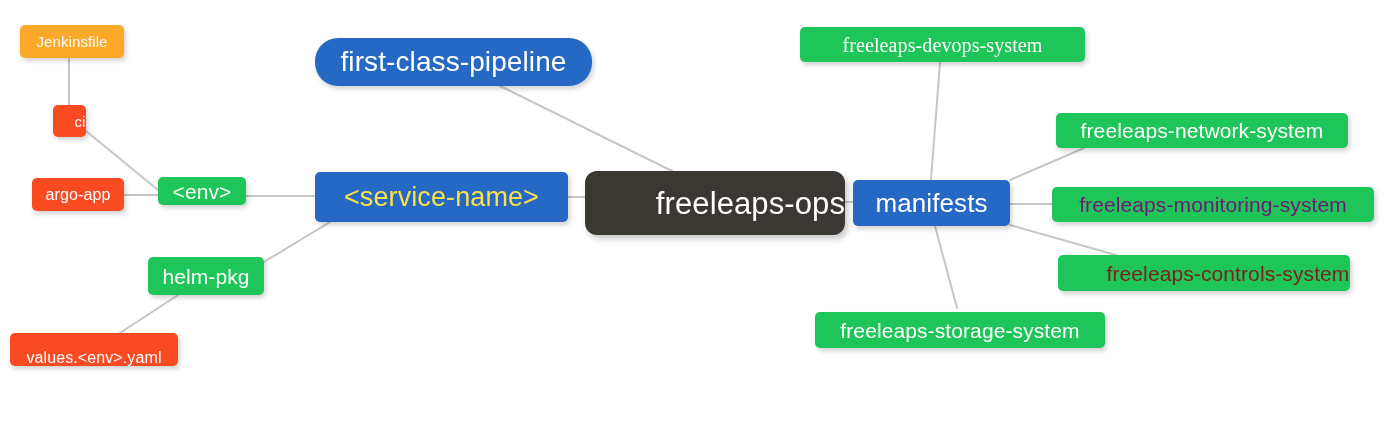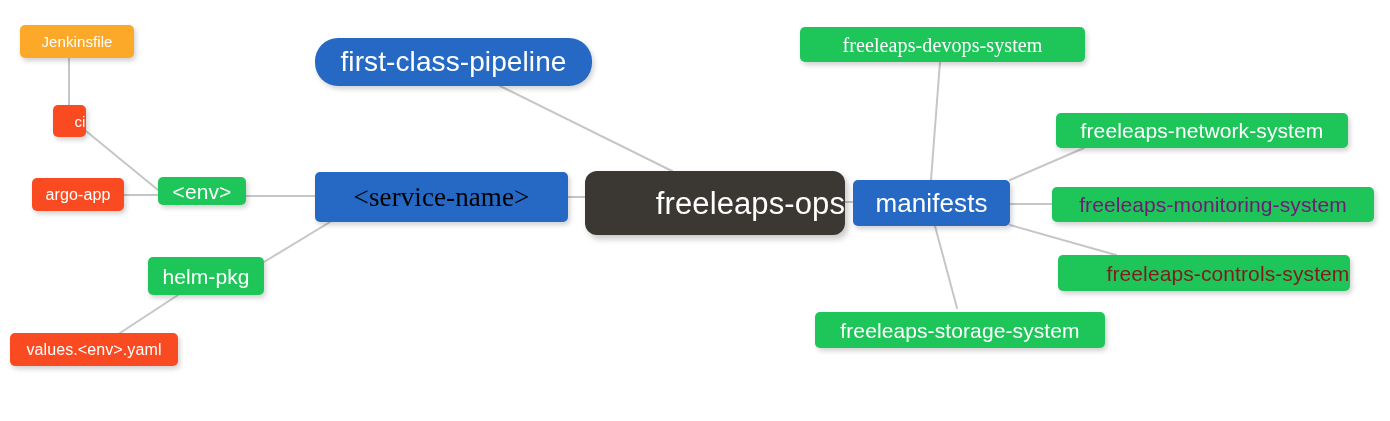--- a/index.html
+++ b/index.html
@@ -58,39 +58,39 @@
       <line x1="568" y1="197" x2="585" y2="197" stroke="#c6c6c6" stroke-width="2" stroke-linecap="round"></line>
       <line x1="500" y1="86" x2="672" y2="171" stroke="#c6c6c6" stroke-width="2" stroke-linecap="round"></line>
       <line x1="845" y1="202" x2="853" y2="202" stroke="#c6c6c6" stroke-width="2" stroke-linecap="round"></line>
       <line x1="931" y1="180" x2="940" y2="62" stroke="#c6c6c6" stroke-width="2" stroke-linecap="round"></line>
       <line x1="1010" y1="180" x2="1084" y2="148" stroke="#c6c6c6" stroke-width="2" stroke-linecap="round"></line>
       <line x1="1010" y1="204" x2="1052" y2="204" stroke="#c6c6c6" stroke-width="2" stroke-linecap="round"></line>
       <line x1="1010" y1="225" x2="1116" y2="255" stroke="#c6c6c6" stroke-width="2" stroke-linecap="round"></line>
       <line x1="935" y1="226" x2="957" y2="308" stroke="#c6c6c6" stroke-width="2" stroke-linecap="round"></line>
     </svg>
   <div id="node-layer">
-      <div class="node" style="left: 20px; top: 25px; width: 114px; height: 33px; background: rgb(252, 168, 40); font-size: 15px; color: rgb(255, 255, 255);">
+      <div class="node" style="left: 20px; top: 25px; width: 104px; height: 33px; background: rgb(252, 168, 40); font-size: 15px; color: rgb(255, 255, 255);">
         <span>Jenkinsfile</span>
       </div>
       <div class="node" style="left: 53px; top: 105px; width: 33px; height: 32px; background: rgb(250, 74, 34); font-size: 15px; color: rgb(255, 255, 255); padding-left: 21px;">
         <span>ci</span>
       </div>
       <div class="node" style="left: 32px; top: 178px; width: 92px; height: 33px; background: rgb(250, 74, 34); font-size: 16px; color: rgb(255, 255, 255);">
         <span>argo-app</span>
       </div>
       <div class="node" style="left: 158px; top: 177px; width: 88px; height: 28px; background: rgb(30, 198, 90); font-size: 21px; color: rgb(255, 255, 255);">
         <span>&lt;env&gt;</span>
       </div>
       <div class="node" style="left: 148px; top: 257px; width: 116px; height: 38px; background: rgb(30, 198, 90); font-size: 21px; color: rgb(255, 255, 255);">
         <span>helm-pkg</span>
       </div>
-      <div class="node" style="left: 10px; top: 333px; width: 168px; height: 33px; background: rgb(250, 74, 34); font-size: 16px; color: rgb(255, 255, 255);">
+      <div class="node" style="left: 10px; top: 333px; width: 168px; height: 33px; background: rgb(250, 74, 34); font-size: 16px; color: rgb(255, 255, 255); align-items: flex-end;">
         <span>values.&lt;env&gt;.yaml</span>
       </div>
-      <div class="node" style="left: 315px; top: 172px; width: 253px; height: 50px; background: rgb(37, 105, 196); font-size: 27px; color: #000000; font-family: Liberation Serif, serif;">
+      <div class="node" style="left: 315px; top: 172px; width: 253px; height: 50px; background: rgb(37, 105, 196); font-size: 27px; color: #fde047;">
         <span>&lt;service-name&gt;</span>
       </div>
       <div class="node" style="left: 315px; top: 38px; width: 277px; height: 48px; background: rgb(37, 105, 196); font-size: 28px; color: rgb(255, 255, 255); border-radius: 23px;">
         <span>first-class-pipeline</span>
       </div>
       <div class="node root" style="left: 585px; top: 171px; width: 260px; height: 64px; background: rgb(59, 55, 51); font-size: 31px; color: rgb(255, 255, 255);">
         <span>freeleaps-ops</span>
       </div>
       <div class="node" style="left: 853px; top: 180px; width: 157px; height: 46px; background: rgb(37, 105, 196); font-size: 26px; color: rgb(255, 255, 255);">
         <span>manifests</span>

